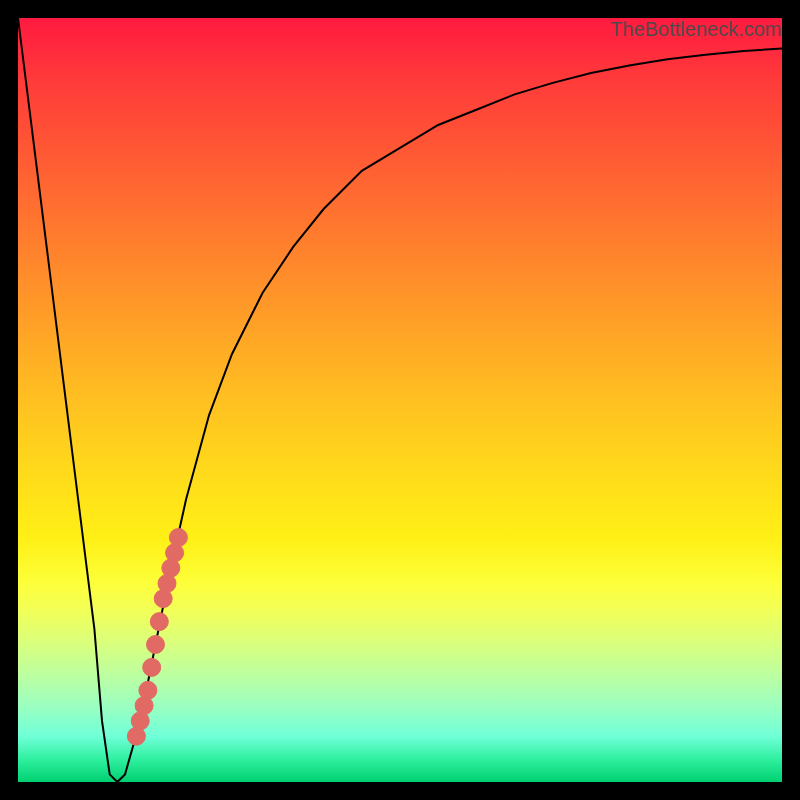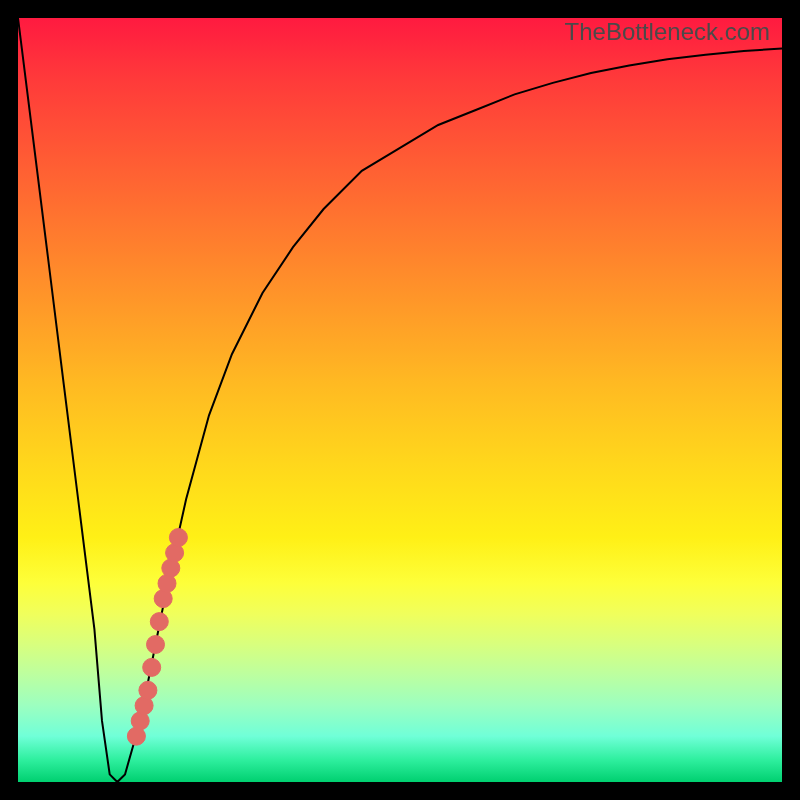--- a/index.html
+++ b/index.html
@@ -40,23 +40,23 @@
       #bcffa0 86%,
       #9cffc0 90%,
       #70ffd8 94%,
       #30f0a0 97%,
       #00d070 100%
     );
   }
   .watermark {
     position: absolute;
     top: 0px;
-    right: 12px;
+    right: 0;
     color: #4a4a4a;
-    font-size: 24px;
+    font-size: 20px;
     font-weight: 400;
     letter-spacing: 0px;
     user-select: none;
   }
   svg.curve {
     position: absolute;
     left: 0;
     top: 0;
     width: 764px;
     height: 764px;

